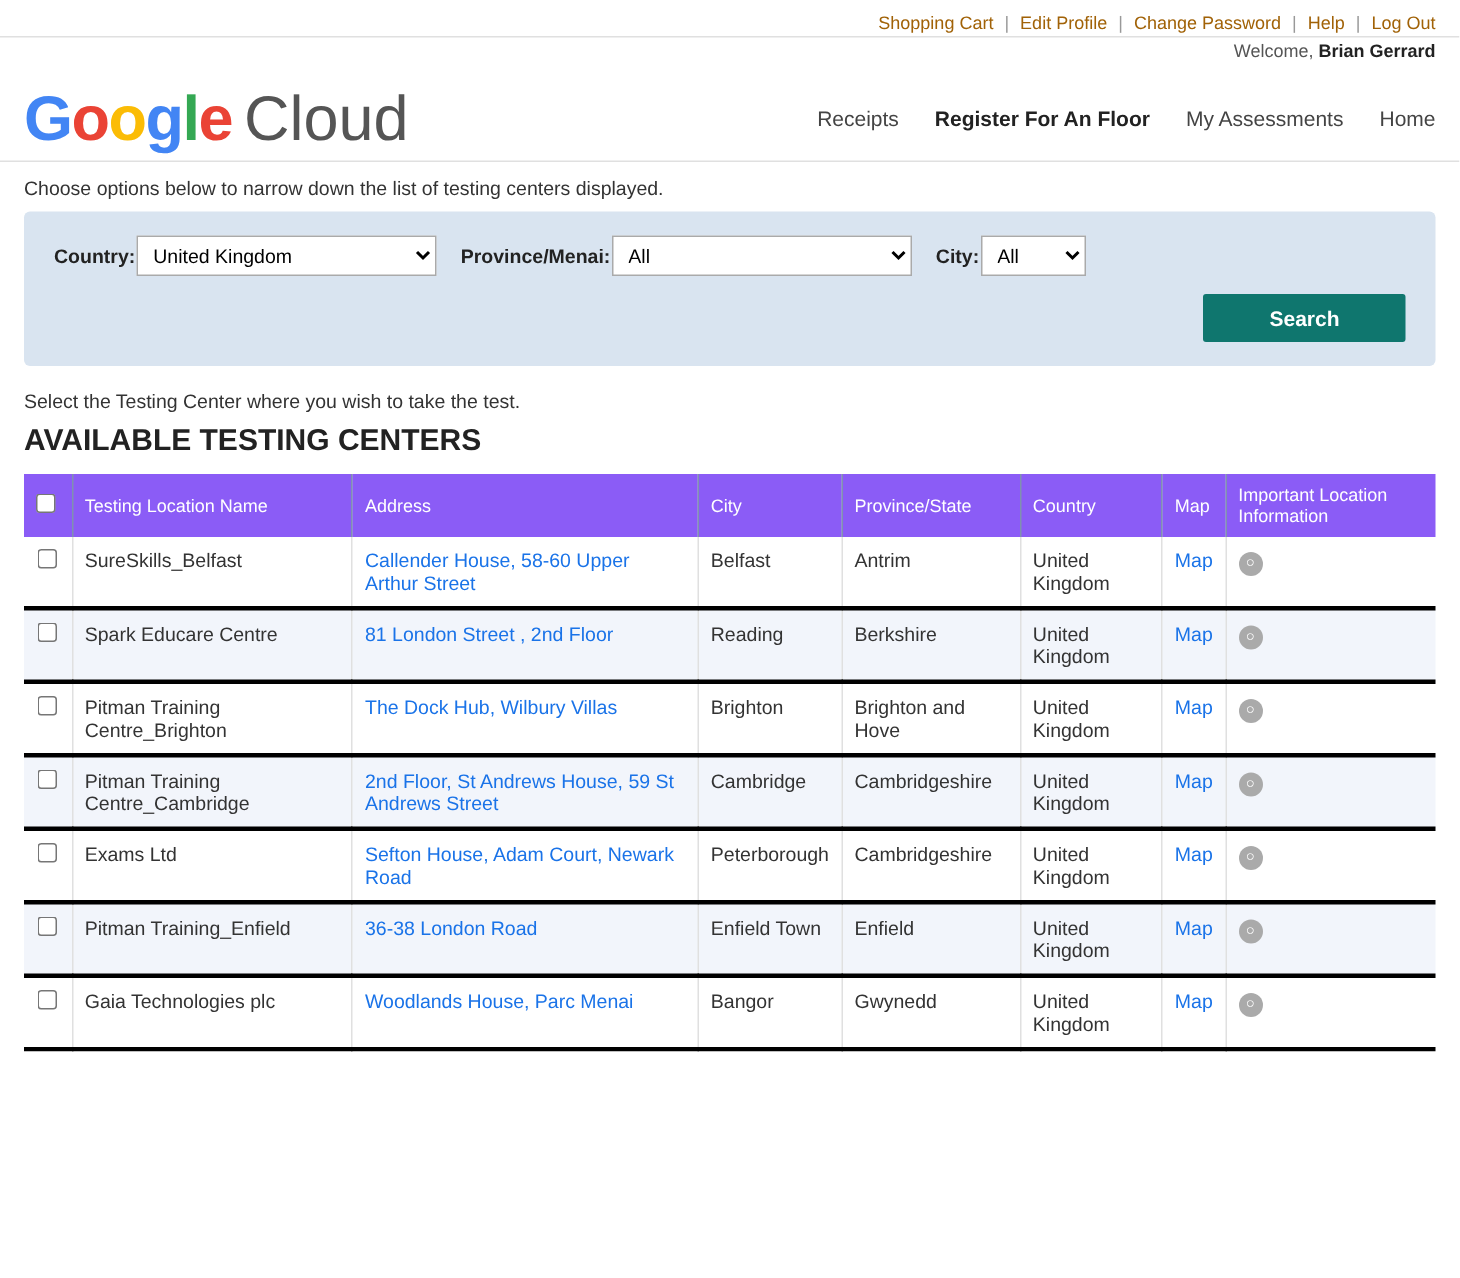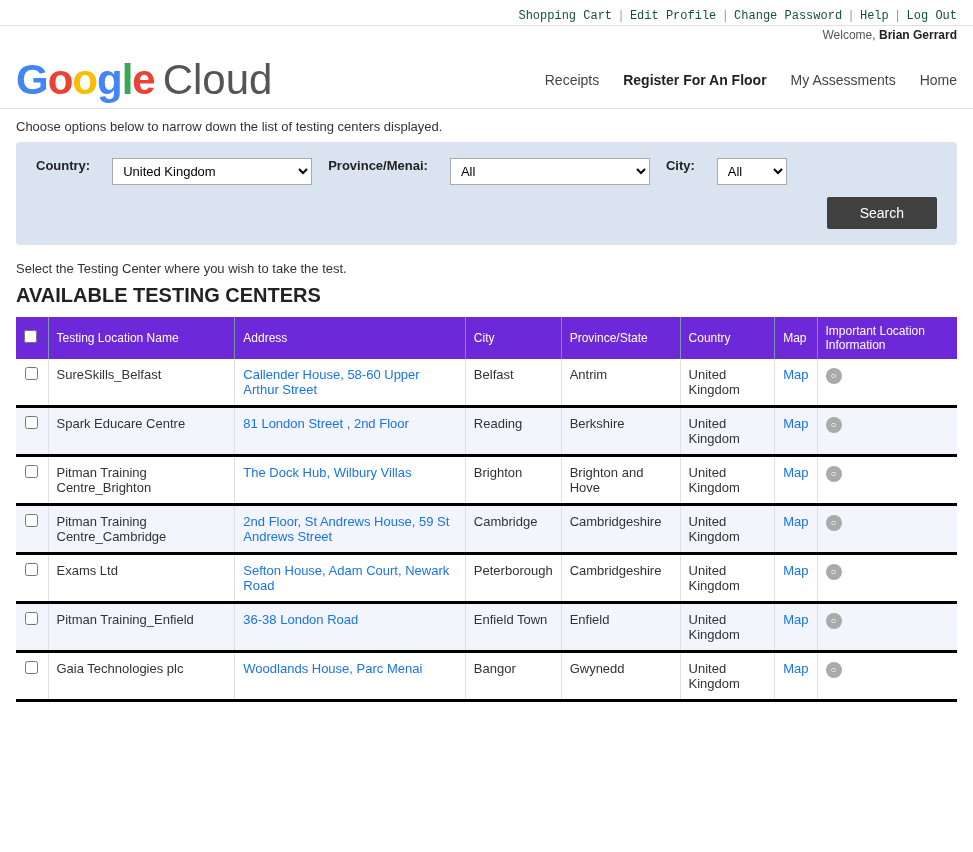--- a/index.html
+++ b/index.html
@@ -6,21 +6,21 @@
     body { font-family: Arial, sans-serif; font-size: 13px; color: #222; background: #fff; }
 
     
     .top-bar {
       text-align: right;
       padding: 8px 16px 2px;
       font-size: 12px;
       color: #555;
       border-bottom: 1px solid #e0e0e0;
     }
-    .top-bar a { color: #14532d; text-decoration: none; font-family: Liberation Mono, monospace; }
+    .top-bar a { color: #a16207; text-decoration: none; }
     .top-bar .separator { margin: 0 4px; color: #999; }
     .welcome { text-align: right; padding: 2px 16px 4px; font-size: 12px; color: #555; }
     .welcome strong { color: #222; }
 
     
     .header-area {
       display: flex;
       align-items: center;
       padding: 10px 16px 4px;
       border-bottom: 1px solid #e0e0e0;
@@ -78,21 +78,22 @@
       border-radius: 4px;
     }
     .filter-row {
       display: flex;
       align-items: center;
       gap: 16px;
       flex-wrap: wrap;
     }
     .filter-group {
       display: flex;
-      gap: 22px;
+      align-items: center;
+      gap: 1px;
     }
     .filter-label {
       font-size: 13px;
       font-weight: bold;
       color: #222;
       white-space: nowrap;
     }
     .filter-select {
       border: 1px solid #aaa;
       background: #fff;
@@ -103,27 +104,28 @@
     }
     .filter-select-country { width: 200px; }
     .filter-select-province { width: 200px; }
     .filter-select-city { width: 70px; }
     .search-btn-row {
       display: flex;
       justify-content: flex-end;
       margin-top: 12px;
     }
     .search-btn {
-      background: #404040;
+      background: #0f766e;
       color: #fff;
       border: none;
-      padding: 8px 33px;
+      padding: 8px 44px;
       font-size: 14px;
       cursor: pointer;
       border-radius: 2px;
+      font-weight: bold;
     }
 
     
     .tc-area {
       padding: 16px 16px 0;
     }
     .tc-instruction {
       font-size: 13px;
       color: #333;
       margin-bottom: 8px;
@@ -135,21 +137,21 @@
       margin-bottom: 10px;
     }
 
     
     .tc-table {
       width: 100%;
       border-collapse: collapse;
       font-size: 13px;
     }
     .tc-table thead tr {
-      background: #6d28d9;
+      background: #8b5cf6;
       color: #fff;
     }
     .tc-table thead th {
       padding: 7px 8px;
       text-align: left;
       font-weight: normal;
       border-right: 1px solid #8090b0;
       font-size: 12px;
     }
     .tc-table thead th:last-child { border-right: none; }

